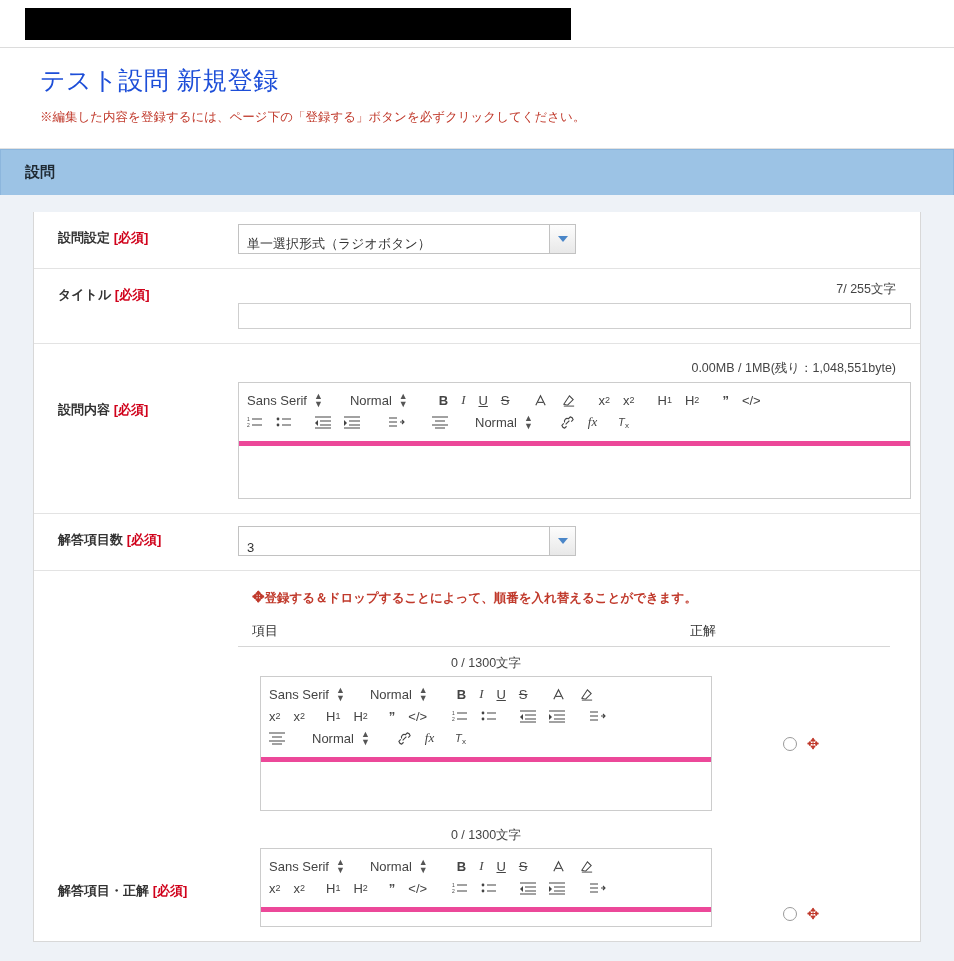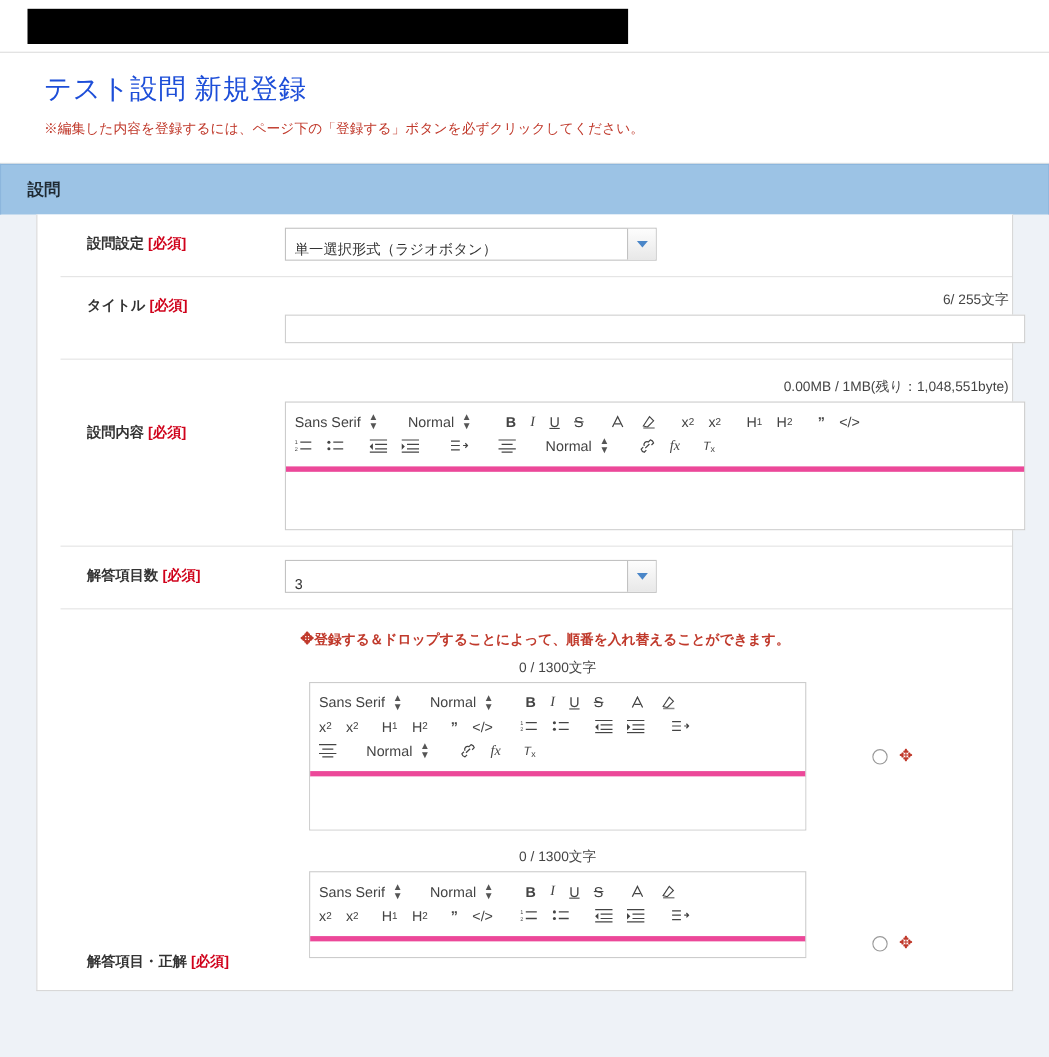--- a/index.html
+++ b/index.html
@@ -255,21 +255,21 @@
   <div class="blackbar"></div>
 </div>
 
 <div class="pagehead">
   <h1 class="pagetitle">テスト設問 新規登録</h1>
   <p class="pagenote">※編集した内容を登録するには、ページ下の「登録する」ボタンを必ずクリックしてください。</p>
 </div>
 
 <div>
   <div class="card-header">設問</div>
-  <div class="card" style="margin-top:0;padding-left:21px;">
+  <div class="card" style="margin-top:17px;">
 
     <div class="row">
       <div class="row-label">
         <span>設問設定</span>
         <span class="req">[必須]</span>
       </div>
       <div class="row-field">
         <div class="select">
           <div class="sel-text">単一選択形式（ラジオボタン）</div>
           <div class="sel-btn">
@@ -278,21 +278,21 @@
         </div>
       </div>
     </div>
 
     <div class="row">
       <div class="row-label">
         <span>タイトル</span>
         <span class="req">[必須]</span>
       </div>
       <div class="row-field">
-        <div class="counter">6/ 255文字</div>
+        <div class="counter">7/ 255文字</div>
         <input class="textinput" type="text" value="" style="">
       </div>
     </div>
 
     <div class="row">
       <div class="row-label" style="padding-top:56px;">
         <span>設問内容</span>
         <span class="req">[必須]</span>
       </div>
       <div class="row-field" style="padding-top:16px;">
@@ -424,20 +424,24 @@
         <span class="req">[必須]</span>
       </div>
       <div class="row-field" style="padding-top:18px;">
 
         <div style="display:flex;align-items:flex-start;justify-content:space-between;padding-left:14px;">
           <div class="dnd-note">
             <span class="move-icon">✥</span><span>登録する＆ドロップすることによって、順番を入れ替えることができます。</span>
           </div>
         </div>
 
+        <div class="answers-head">
+          <div class="col-item">項目</div>
+          <div class="col-correct">正解</div>
+        </div>
 
         <div class="ans-counter" style="margin-top:8px;">0 / 1300文字</div>
         <div class="ans-row" style="padding-top:0;">
           <div class="ans-left" style="margin-left:22px;">
             <div class="editor narrow">
               <div class="toolbar">
                 <div class="tb-line">
                   <span class="tb-picker">
                     <span>Sans Serif</span>
                     <span class="arrows">

